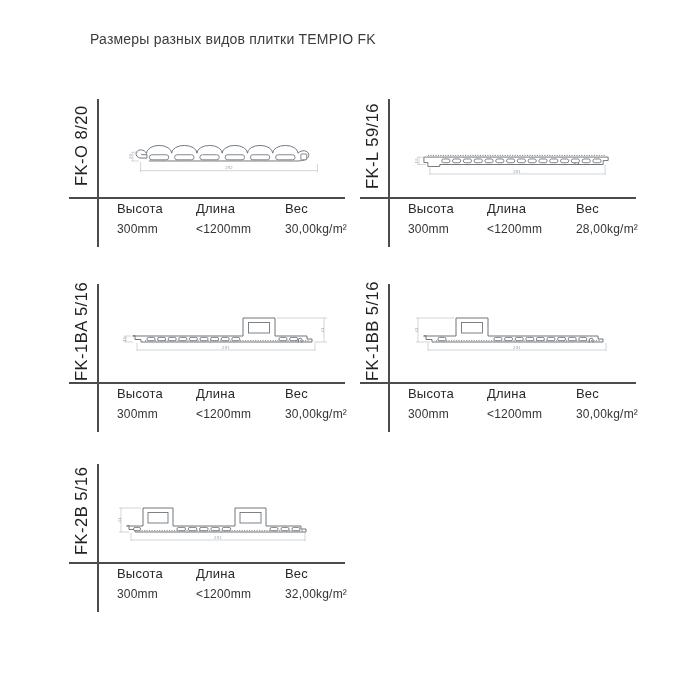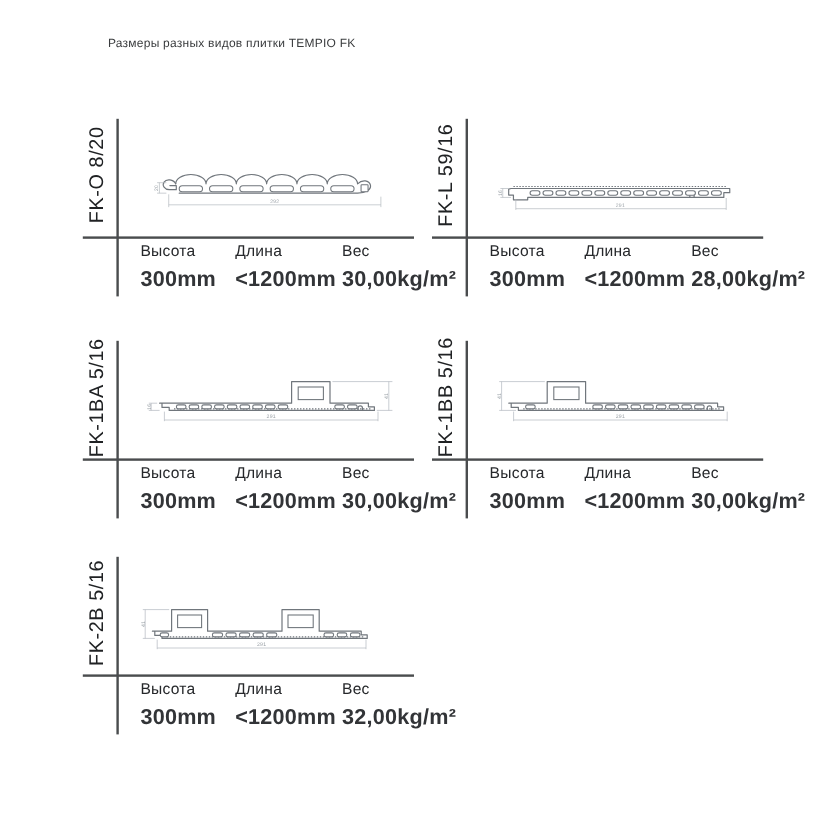--- a/index.html
+++ b/index.html
@@ -9,41 +9,41 @@
     --dim:#b4bac0;
     --dimtext:#9aa1a7;
   }
   html,body{margin:0;padding:0;background:#ffffff;}
   body{
     position:relative;width:700px;height:700px;overflow:hidden;
     font-family:"Liberation Sans", sans-serif;color:var(--ink);
   }
   .title{
     position:absolute;left:90px;top:31px;
-    font-size:10px;letter-spacing:.2px;color:#3a3c3e;
+    font-size:14px;letter-spacing:.2px;color:#3a3c3e;
   }
   .section{position:absolute;width:286px;height:165px;}
   .vline{
     position:absolute;left:32px;top:6px;width:1.5px;height:148px;
     background:var(--line);
   }
   .sep{
     position:absolute;left:4px;top:104px;width:276px;height:1.5px;
     background:var(--line);
   }
   .rot-label{
     position:absolute;left:1px;top:6px;height:94px;width:30px;
     display:flex;align-items:center;justify-content:center;
     writing-mode:vertical-rl;transform:rotate(180deg);
     font-size:16.5px;font-weight:500;letter-spacing:.5px;color:#202224;
     white-space:nowrap;
   }
   .drawing{position:absolute;overflow:visible;}
   .th{position:absolute;top:108px;font-size:13px;font-weight:500;color:#26282b;letter-spacing:.2px;text-align:right;}
-  .td{position:absolute;top:129px;font-size:18px;font-weight:700;color:#323437;letter-spacing:.2px;}
+  .td{position:absolute;top:129px;font-size:12px;font-weight:400;color:#323437;letter-spacing:.2px;}
   .c1{left:52px;}
   .c2{left:131px;}
   .c3{left:220px;}
   
   .p{fill:none;stroke:var(--prof);stroke-width:1;stroke-linejoin:round;stroke-linecap:round;}
   .ch{fill:#ffffff;stroke:var(--prof);stroke-width:.9;}
   .dot{fill:none;stroke:var(--prof);stroke-width:.9;stroke-dasharray:1.2 1.3;}
   .dim{fill:none;stroke:var(--dim);stroke-width:.6;}
   .dimt{font-size:4.3px;fill:var(--dimtext);letter-spacing:.2px;}
 </style>

